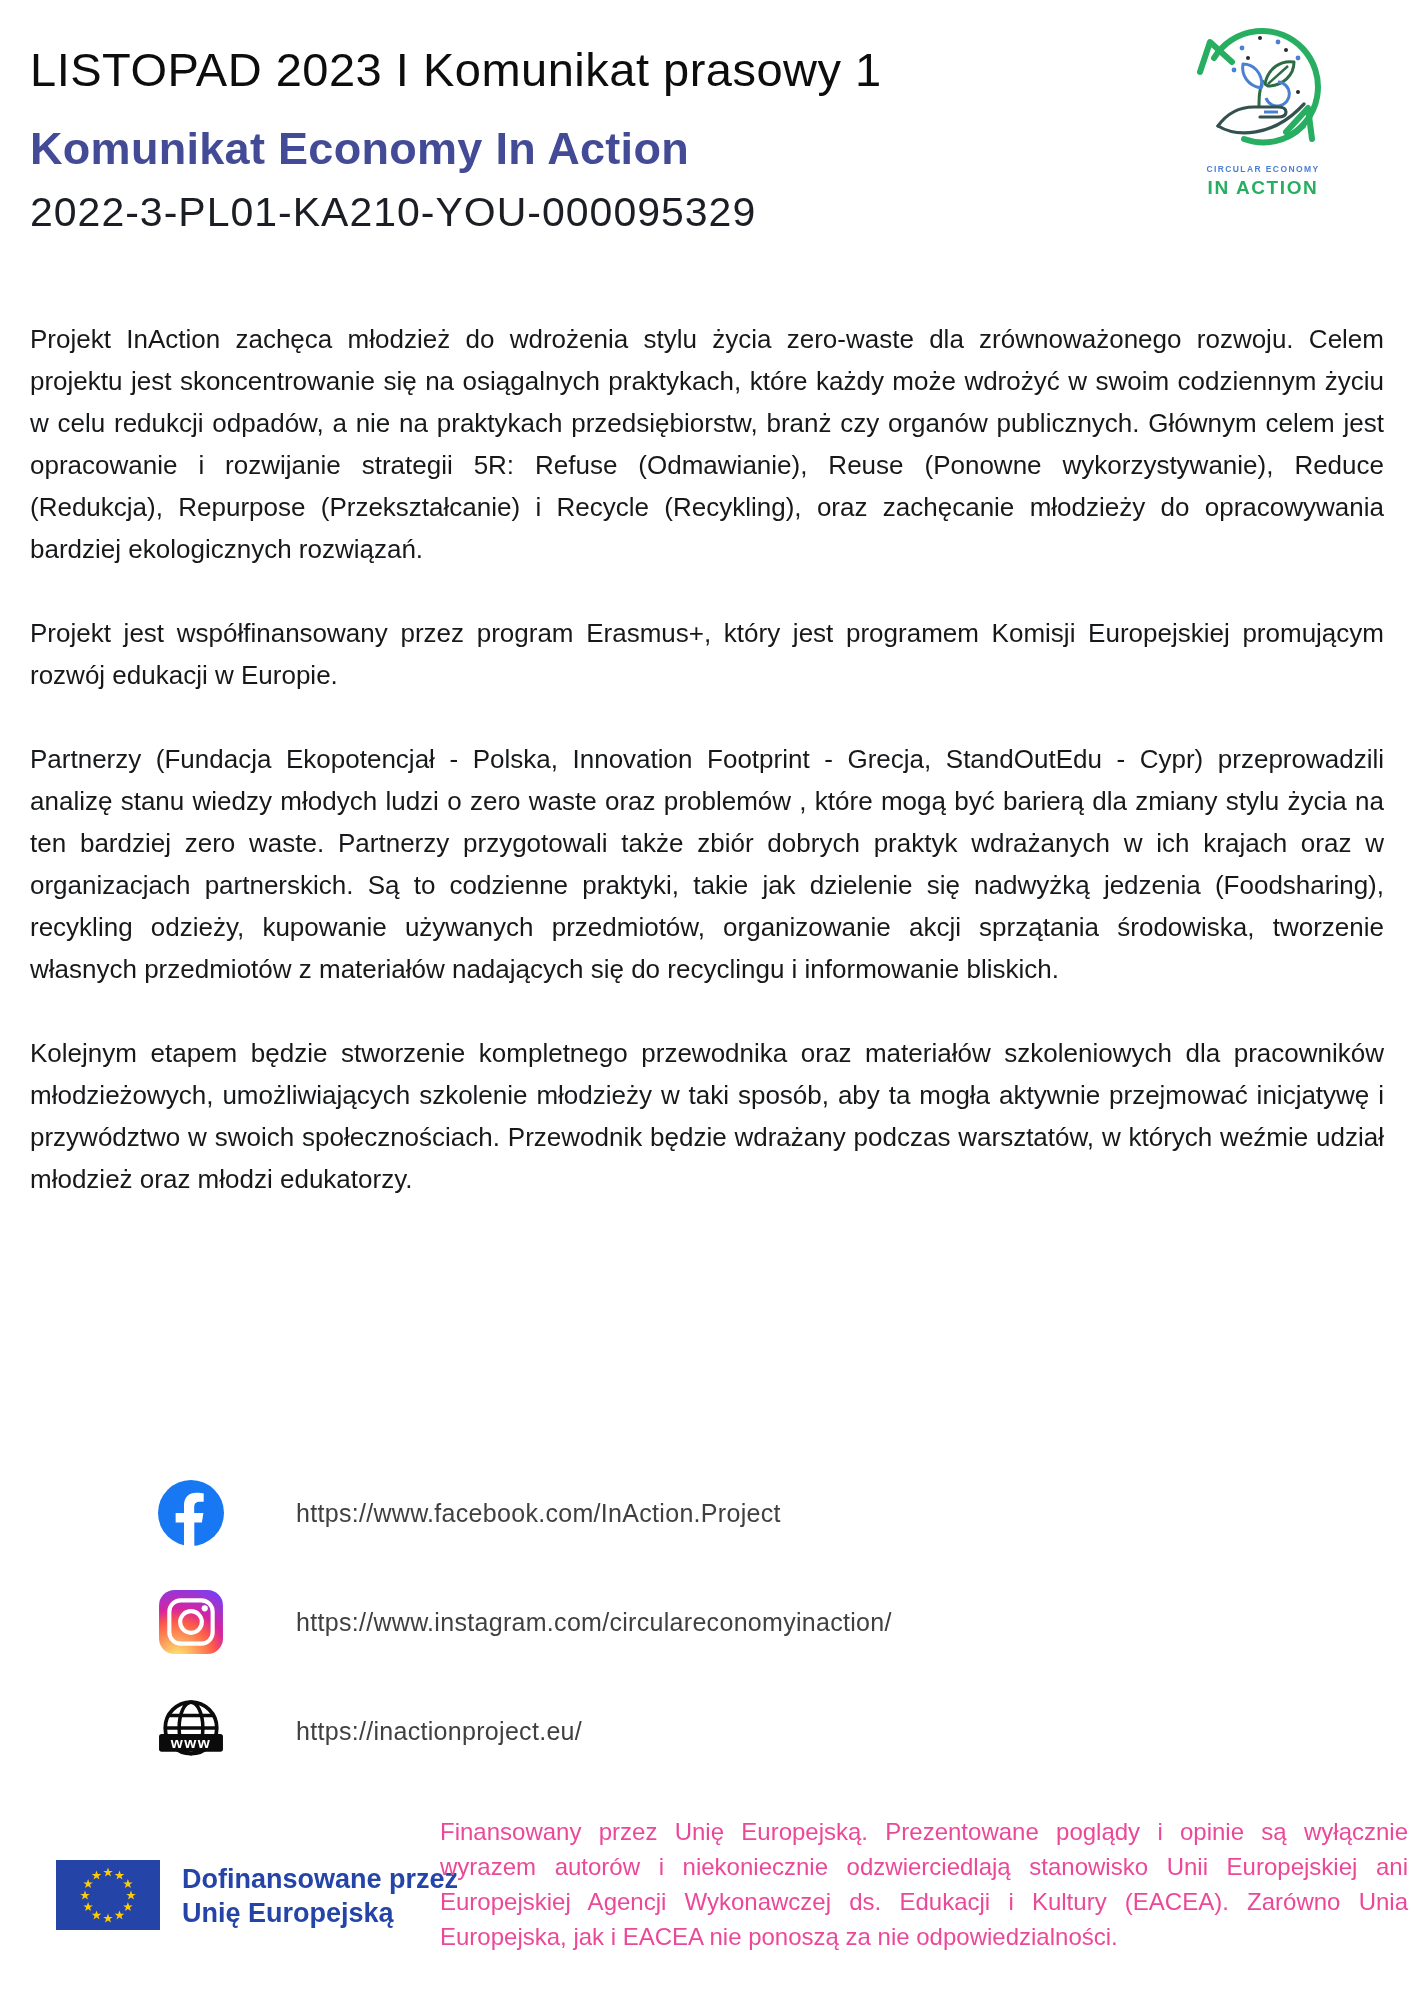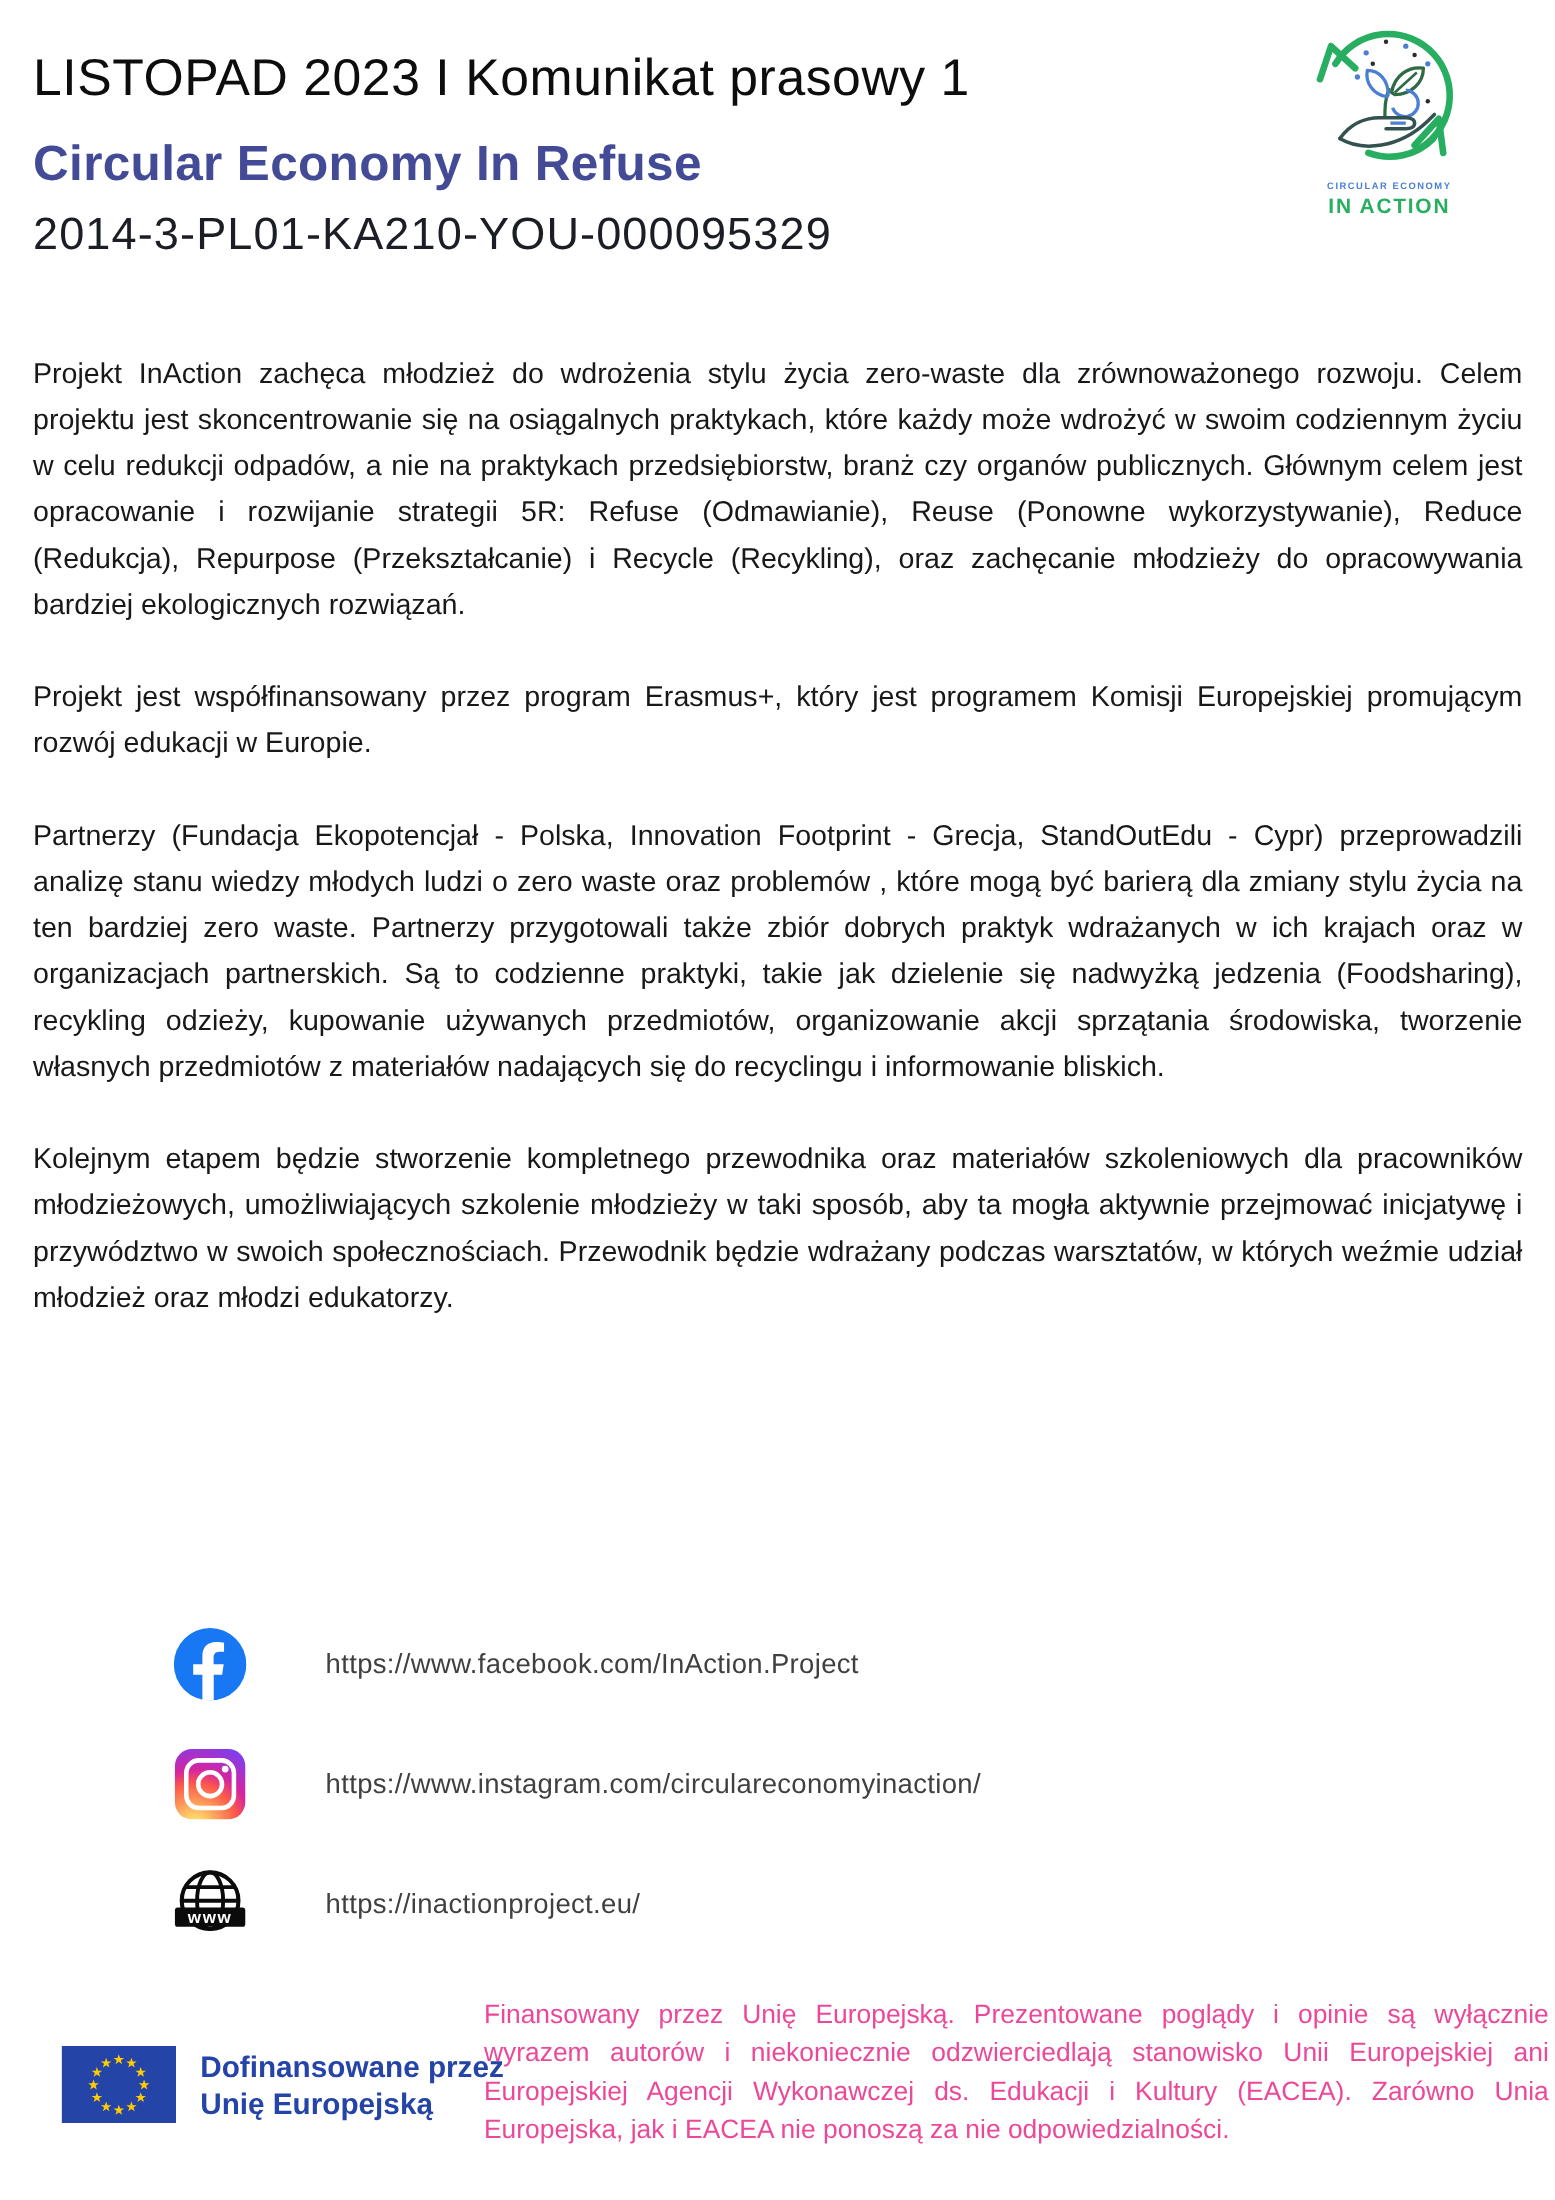--- a/index.html
+++ b/index.html
@@ -42,22 +42,22 @@
     font-size:24px; line-height:35px; text-align:justify; color:#ec4899;
   }
 </style>
 </head>
 <body>
 
 <div class="page">
 
   <div class="header">
     <div class="title-line">LISTOPAD 2023 I Komunikat prasowy 1</div>
-    <div class="project-name">Circular Economy In Refuse</div>
-    <div class="project-number">2014-3-PL01-KA210-YOU-000095329</div>
+    <div class="project-name">Komunikat Economy In Action</div>
+    <div class="project-number">2022-3-PL01-KA210-YOU-000095329</div>
   </div>
 
   <div class="logo">
     <svg viewBox="0 0 158 198" xmlns="http://www.w3.org/2000/svg">
 
       <path d="M101 129 A56 56 0 1 0 28 50" fill="none" stroke="#27AE60" stroke-width="6" stroke-linecap="round"></path>
       <path d="M58 131 A56 56 0 0 0 117 118" fill="none" stroke="#27AE60" stroke-width="6" stroke-linecap="round"></path>
       <path d="M14 64 L24 34 L46 54" fill="none" stroke="#27AE60" stroke-width="6" stroke-linecap="round" stroke-linejoin="round"></path>
       <path d="M100 124 L122 100 L126 131" fill="none" stroke="#27AE60" stroke-width="6" stroke-linecap="round" stroke-linejoin="round"></path>
 

